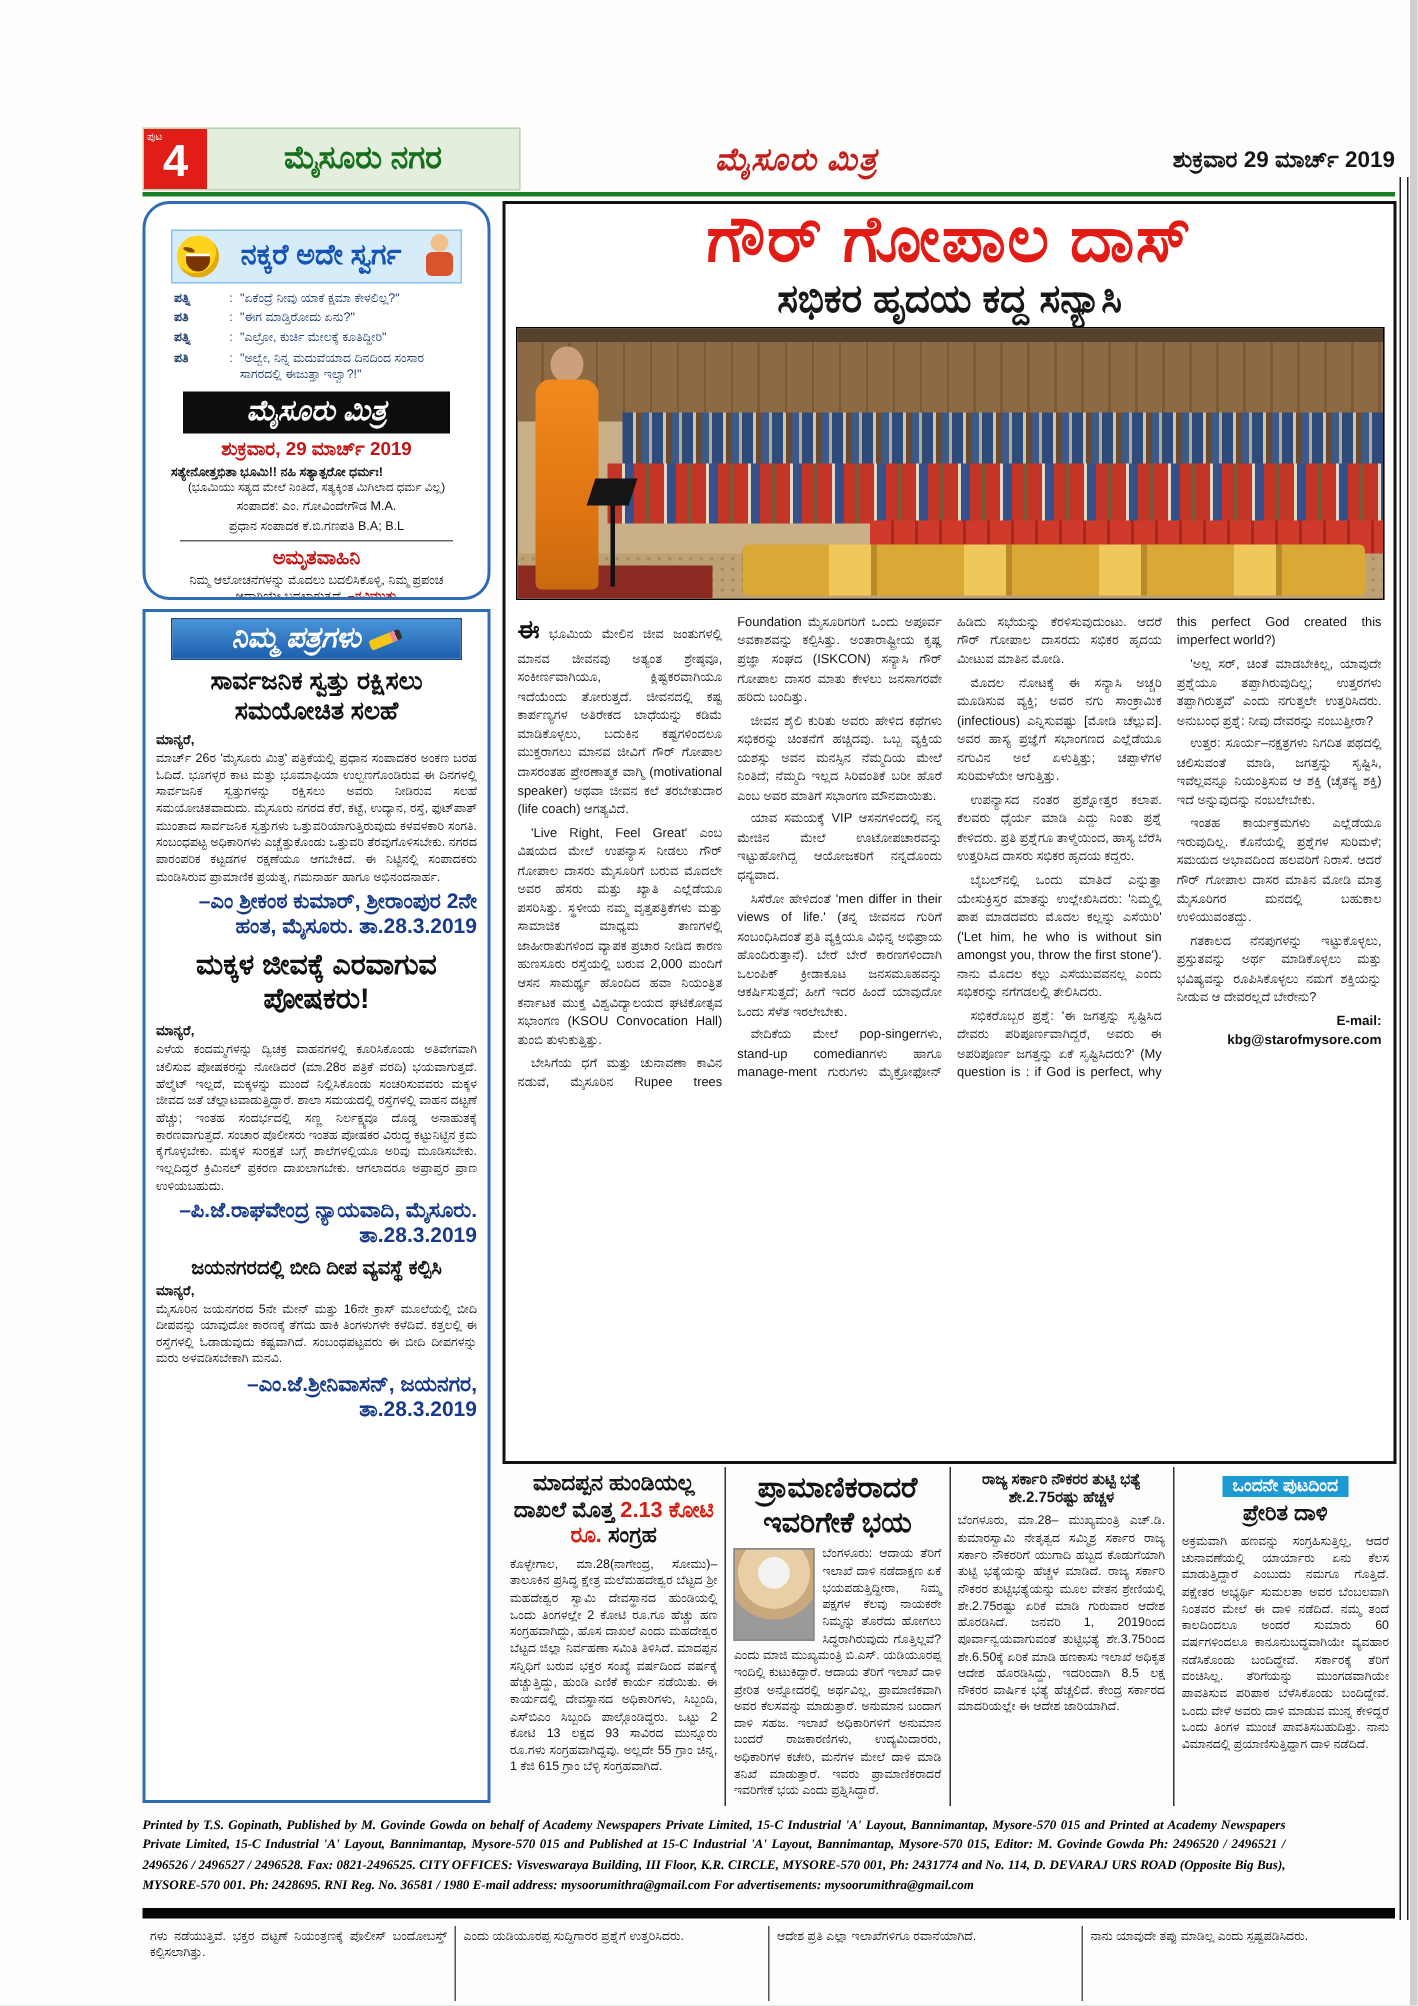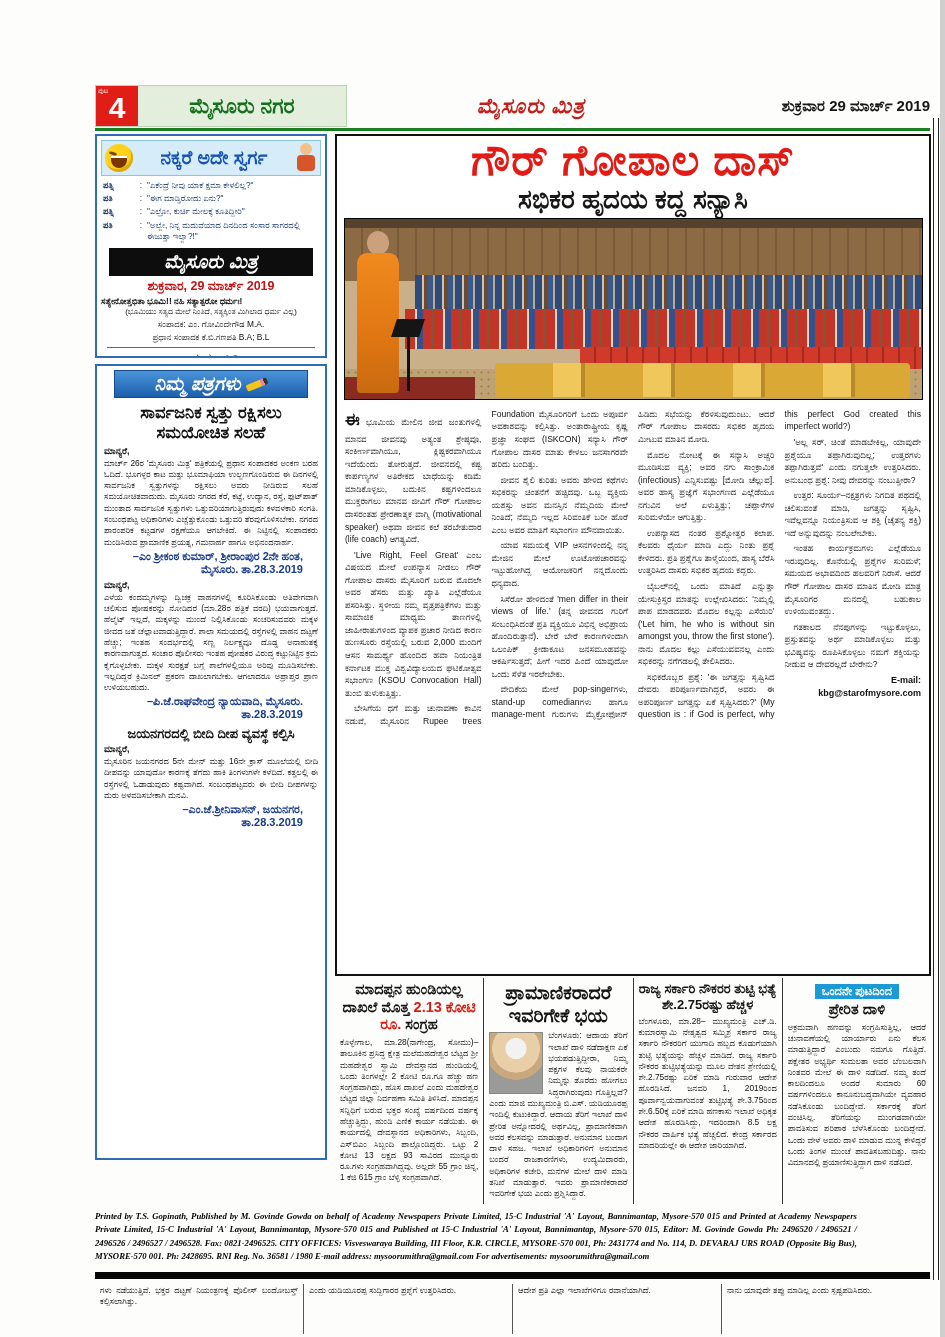--- a/index.html
+++ b/index.html
@@ -17,21 +17,21 @@
               font-weight:bold;font-size:21px;color:#c21f1c;letter-spacing:1px;}
   .hdr-date{width:215px;text-align:right;font-size:15px;font-weight:bold;color:#161616;}
   .green-rule{position:absolute;left:95px;top:128px;width:835px;height:3px;background:#1b7e23;}
   .right-rule{position:absolute;left:933px;top:118px;width:4px;height:1162px;
               border-left:1px solid #222;border-right:1px solid #222;}
   .scan-edge{position:absolute;right:0;top:0;width:5px;height:100%;background:#cfcfcf;}
 
   
   .left-col{position:absolute;left:95px;top:134px;width:232px;}
   .box-blue{border:2px solid #2e6cb5;background:#fff;box-sizing:border-box;}
-  .mast-box{height:224px;margin-bottom:6px;padding:4px;overflow:hidden;}
+  .mast-box{height:266px;margin-bottom:6px;padding:17px;overflow:hidden;border-radius:18px;}
   .humor-head{display:flex;align-items:center;gap:3px;background:#d7ecf9;border:1px solid #8cc4e8;padding:2px 3px;}
   .humor-title{flex:1;text-align:center;font-size:19px;font-weight:bold;color:#1553b5;}
   .laugh-icon{width:28px;height:28px;border-radius:50%;background:#ffd21c;position:relative;flex:0 0 auto;
               box-shadow:inset -2px -3px 0 rgba(190,120,0,.45);}
   .laugh-icon::before{content:'';position:absolute;top:8px;left:4px;width:8px;height:3px;border-radius:50%;background:#7a4a00;transform:rotate(18deg);}
   .laugh-icon::after{content:'';position:absolute;top:12px;left:6px;width:16px;height:10px;border-radius:0 0 16px 16px;
                      background:#7a3500;border-top:2px solid #fff;}
   .cartoon{width:22px;height:30px;position:relative;flex:0 0 auto;}
   .cartoon::before{content:'';position:absolute;top:0;left:5px;width:12px;height:12px;border-radius:50%;background:#f2c08a;}
   .cartoon::after{content:'';position:absolute;top:12px;left:2px;width:18px;height:16px;border-radius:4px;background:#d8542a;}
@@ -56,21 +56,21 @@
   .letters-head{background:linear-gradient(180deg,#4a94d8,#1c5fae);color:#fff;font-style:italic;font-weight:bold;
                 font-size:19px;text-align:center;padding:2px 0;margin:0 10px 5px;border:1px solid #164a8c;
                 display:flex;align-items:center;justify-content:center;gap:5px;}
   .pencil-icon{display:inline-block;width:22px;height:7px;border-radius:2px;transform:rotate(-22deg);
                background:linear-gradient(90deg,#f5c518 0 68%,#e89 68% 84%,#333 84%);}
   .letter-headline{font-size:16.5px;font-weight:bold;text-align:center;line-height:1.2;margin:5px 0 3px;}
   .letter-headline.big{font-size:19px;margin:7px 0 4px;}
   .letter-headline.small{font-size:13px;margin:5px 0 2px;}
   .salute{font-size:9px;font-weight:bold;margin:1px 0;}
   .letter-body{font-size:8.3px;line-height:1.36;text-align:justify;margin:0;}
-  .letter-sig{font-size:11px;font-weight:bold;text-align:right;color:#173a8a;margin:2px 15px 4px;}
+  .letter-sig{font-size:14px;font-weight:bold;text-align:right;color:#173a8a;margin:2px 0 4px;}
 
   
   .main-col{position:absolute;left:335px;top:134px;width:596px;}
   .article-box{border:2px solid #111;height:842px;box-sizing:border-box;overflow:hidden;background:#fff;}
   .banner{height:68px;background:#29a7e2;display:flex;align-items:center;gap:10px;
           padding:0 10px;border-bottom:2px solid #111;box-sizing:border-box;}
   .author-thumb{width:54px;height:56px;border:2px solid #e9e9e9;flex:0 0 auto;
      background:radial-gradient(circle at 50% 36%,#e8d4b8 0 24%,#b89878 25% 46%,#8a7458 47% 66%,#69584294 67%),#7d6a52;}
   .banner-txt{color:#fff;}
   .kicker{font-size:10.5px;margin-bottom:1px;}
@@ -107,21 +107,21 @@
   .body-cols p.lead::first-letter{font-size:17px;font-weight:bold;}
   .email{font-weight:bold;font-size:9px;text-align:right;text-indent:0;margin-top:3px;}
 
   
   .bottom-row{display:flex;height:226px;margin-top:2px;overflow:hidden;}
   .brow-col{flex:1;padding:2px 5px;overflow:hidden;}
   .brow-col + .brow-col{border-left:1px solid #333;}
   .bh{font-weight:bold;text-align:center;line-height:1.22;margin:1px 0 3px;color:#141414;}
   .bh-a{font-size:14.5px;}
   .bh-b{font-size:19px;}
-  .bh-c{font-size:13px;}
+  .bh-c{font-size:10px;}
   .bh-d{font-size:14.5px;margin-top:2px;}
   .red{color:#d91c12;}
   .tag-wrap{text-align:center;margin:1px 0 2px;}
   .tag-d{display:inline-block;background:#1b9ad4;color:#fff;font-size:11.5px;font-weight:bold;padding:1px 7px;}
   .bbody{font-size:8.3px;line-height:1.36;text-align:justify;margin:0;}
   .ba-photo{float:left;width:52px;height:60px;margin:2px 5px 2px 0;border:1px solid #888;
      background:radial-gradient(circle at 50% 26%,#f2f2f0 0 20%,#e8cfa8 21% 46%,#caa87e 47% 60%,#9a9a98 61%),#8a8a88;}
 
   
   .footer{position:absolute;left:95px;top:1210px;width:762px;font-family:"Liberation Serif",serif;
@@ -202,20 +202,21 @@
       </div>
 
       <div>
         <div class="letter-headline">ಸಾರ್ವಜನಿಕ ಸ್ವತ್ತು ರಕ್ಷಿಸಲು ಸಮಯೋಚಿತ ಸಲಹೆ</div>
         <div class="salute">ಮಾನ್ಯರೆ,</div>
         <p class="letter-body">ಮಾರ್ಚ್ 26ರ 'ಮೈಸೂರು ಮಿತ್ರ' ಪತ್ರಿಕೆಯಲ್ಲಿ ಪ್ರಧಾನ ಸಂಪಾದಕರ ಅಂಕಣ ಬರಹ ಓದಿದೆ. ಭೂಗಳ್ಳರ ಕಾಟ ಮತ್ತು ಭೂಮಾಫಿಯಾ ಉಲ್ಬಣಗೊಂಡಿರುವ ಈ ದಿನಗಳಲ್ಲಿ ಸಾರ್ವಜನಿಕ ಸ್ವತ್ತುಗಳನ್ನು ರಕ್ಷಿಸಲು ಅವರು ನೀಡಿರುವ ಸಲಹೆ ಸಮಯೋಚಿತವಾದುದು. ಮೈಸೂರು ನಗರದ ಕೆರೆ, ಕಟ್ಟೆ, ಉದ್ಯಾನ, ರಸ್ತೆ, ಫುಟ್‌ಪಾತ್ ಮುಂತಾದ ಸಾರ್ವಜನಿಕ ಸ್ವತ್ತುಗಳು ಒತ್ತುವರಿಯಾಗುತ್ತಿರುವುದು ಕಳವಳಕಾರಿ ಸಂಗತಿ. ಸಂಬಂಧಪಟ್ಟ ಅಧಿಕಾರಿಗಳು ಎಚ್ಚೆತ್ತುಕೊಂಡು ಒತ್ತುವರಿ ತೆರವುಗೊಳಿಸಬೇಕು. ನಗರದ ಪಾರಂಪರಿಕ ಕಟ್ಟಡಗಳ ರಕ್ಷಣೆಯೂ ಆಗಬೇಕಿದೆ. ಈ ನಿಟ್ಟಿನಲ್ಲಿ ಸಂಪಾದಕರು ಮಂಡಿಸಿರುವ ಪ್ರಾಮಾಣಿಕ ಪ್ರಯತ್ನ, ಗಮನಾರ್ಹ ಹಾಗೂ ಅಭಿನಂದನಾರ್ಹ.</p>
         <div class="letter-sig">–ಎಂ ಶ್ರೀಕಂಠ ಕುಮಾರ್, ಶ್ರೀರಾಂಪುರ 2ನೇ ಹಂತ, ಮೈಸೂರು. ತಾ.28.3.2019</div>
       </div>
 
       <div>
+        <div class="letter-headline big">ಮಕ್ಕಳ ಜೀವಕ್ಕೆ ಎರವಾಗುವ ಪೋಷಕರು!</div>
         <div class="salute">ಮಾನ್ಯರೆ,</div>
         <p class="letter-body">ಎಳೆಯ ಕಂದಮ್ಮಗಳನ್ನು ದ್ವಿಚಕ್ರ ವಾಹನಗಳಲ್ಲಿ ಕೂರಿಸಿಕೊಂಡು ಅತಿವೇಗವಾಗಿ ಚಲಿಸುವ ಪೋಷಕರನ್ನು ನೋಡಿದರೆ (ಮಾ.28ರ ಪತ್ರಿಕೆ ವರದಿ) ಭಯವಾಗುತ್ತದೆ. ಹೆಲ್ಮೆಟ್ ಇಲ್ಲದೆ, ಮಕ್ಕಳನ್ನು ಮುಂದೆ ನಿಲ್ಲಿಸಿಕೊಂಡು ಸಂಚರಿಸುವವರು ಮಕ್ಕಳ ಜೀವದ ಜತೆ ಚೆಲ್ಲಾಟವಾಡುತ್ತಿದ್ದಾರೆ. ಶಾಲಾ ಸಮಯದಲ್ಲಿ ರಸ್ತೆಗಳಲ್ಲಿ ವಾಹನ ದಟ್ಟಣೆ ಹೆಚ್ಚು; ಇಂತಹ ಸಂದರ್ಭದಲ್ಲಿ ಸಣ್ಣ ನಿರ್ಲಕ್ಷ್ಯವೂ ದೊಡ್ಡ ಅನಾಹುತಕ್ಕೆ ಕಾರಣವಾಗುತ್ತದೆ. ಸಂಚಾರ ಪೊಲೀಸರು ಇಂತಹ ಪೋಷಕರ ವಿರುದ್ಧ ಕಟ್ಟುನಿಟ್ಟಿನ ಕ್ರಮ ಕೈಗೊಳ್ಳಬೇಕು. ಮಕ್ಕಳ ಸುರಕ್ಷತೆ ಬಗ್ಗೆ ಶಾಲೆಗಳಲ್ಲಿಯೂ ಅರಿವು ಮೂಡಿಸಬೇಕು. ಇಲ್ಲದಿದ್ದರೆ ಕ್ರಿಮಿನಲ್ ಪ್ರಕರಣ ದಾಖಲಾಗಬೇಕು. ಆಗಲಾದರೂ ಅಪ್ರಾಪ್ತರ ಪ್ರಾಣ ಉಳಿಯಬಹುದು.</p>
         <div class="letter-sig">–ಪಿ.ಜೆ.ರಾಘವೇಂದ್ರ ನ್ಯಾಯವಾದಿ, ಮೈಸೂರು. ತಾ.28.3.2019</div>
       </div>
 
       <div>
         <div class="letter-headline small">ಜಯನಗರದಲ್ಲಿ ಬೀದಿ ದೀಪ ವ್ಯವಸ್ಥೆ ಕಲ್ಪಿಸಿ</div>
         <div class="salute">ಮಾನ್ಯರೆ,</div>
         <p class="letter-body">ಮೈಸೂರಿನ ಜಯನಗರದ 5ನೇ ಮೇನ್ ಮತ್ತು 16ನೇ ಕ್ರಾಸ್ ಮೂಲೆಯಲ್ಲಿ ಬೀದಿ ದೀಪವನ್ನು ಯಾವುದೋ ಕಾರಣಕ್ಕೆ ತೆಗೆದು ಹಾಕಿ ತಿಂಗಳುಗಳೇ ಕಳೆದಿವೆ. ಕತ್ತಲಲ್ಲಿ ಈ ರಸ್ತೆಗಳಲ್ಲಿ ಓಡಾಡುವುದು ಕಷ್ಟವಾಗಿದೆ. ಸಂಬಂಧಪಟ್ಟವರು ಈ ಬೀದಿ ದೀಪಗಳನ್ನು ಮರು ಅಳವಡಿಸಬೇಕಾಗಿ ಮನವಿ.</p>
         <div class="letter-sig">–ಎಂ.ಜೆ.ಶ್ರೀನಿವಾಸನ್, ಜಯನಗರ, ತಾ.28.3.2019</div>

